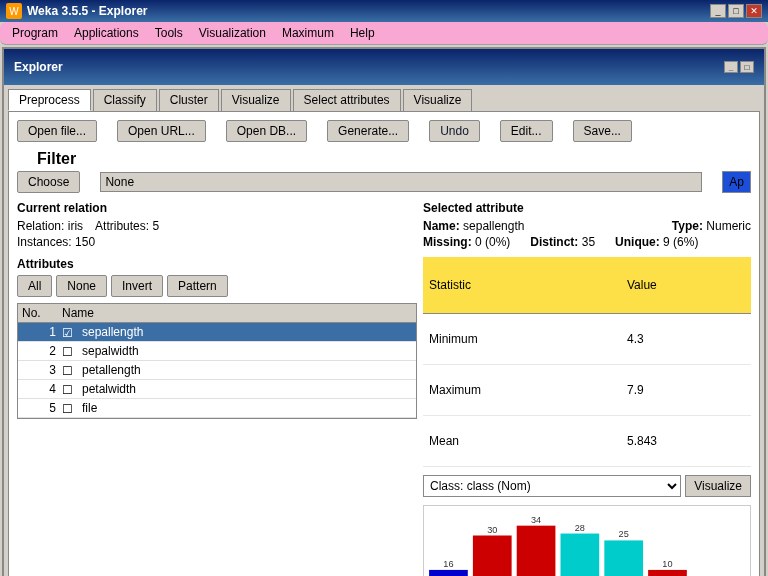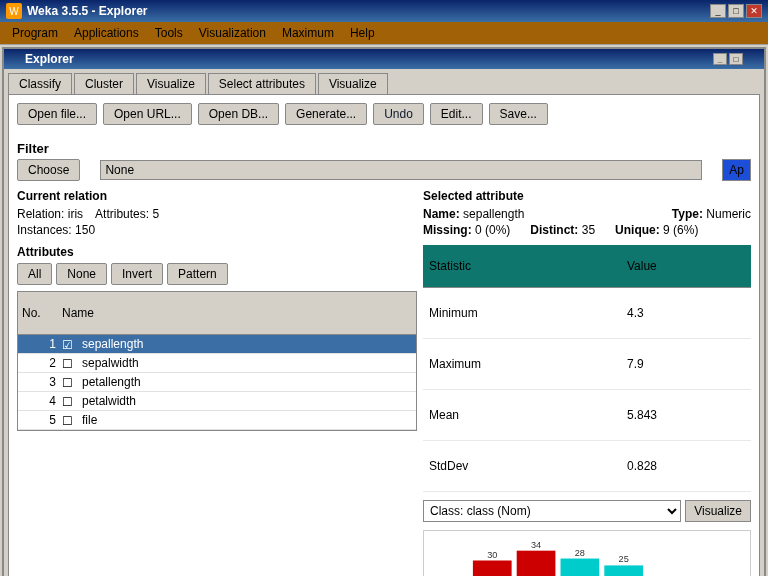--- a/index.html
+++ b/index.html
@@ -19,44 +19,45 @@
     .title-bar-title { font-size: 12px; font-weight: bold; }
     .title-bar-buttons { display: flex; gap: 2px; }
     .tb-btn {
       width: 16px; height: 14px; background: #d4d0c8; border: 1px solid #888;
       display: flex; align-items: center; justify-content: center; font-size: 9px;
       cursor: pointer; color: #000;
     }
     .tb-btn.close { background: #c0392b; color: white; }
 
     .menu-bar {
-      background: #a16207;
+      background: #f9a8d4;
       display: flex;
       padding: 2px 4px;
       border-bottom: 1px solid #a0a0a0;
+      border-radius: 6px;
     }
     .menu-item {
       padding: 2px 8px;
       cursor: pointer;
       font-size: 12px;
     }
 
     .outer-window {
       margin: 2px;
       background: #d4d0c8;
       border: 2px solid #888;
     }
     .inner-title {
       background: linear-gradient(to bottom, #0a246a, #3a6ea5);
       color: white;
-      padding: 2px 21px;
+      padding: 2px 10px;
       display: flex;
       align-items: center;
       justify-content: space-between;
-      height: 20px;
+      height: 36px;
       font-size: 12px;
       font-weight: bold;
     }
     .inner-tb-buttons { display: flex; gap: 2px; }
     .inner-tb-btn {
       width: 14px; height: 12px; background: #d4d0c8; border: 1px solid #888;
       display: flex; align-items: center; justify-content: center; font-size: 8px;
       cursor: pointer; color: #000;
     }
 
@@ -83,36 +84,36 @@
 
     .content-area {
       background: #ffffff;
       border: 1px solid #888;
       margin: 0 4px 4px 4px;
       padding: 8px;
     }
 
     .toolbar-row {
       display: flex;
-      gap: 6px;
-      margin-bottom: 16px;
+      gap: 20px;
+      margin-bottom: 8px;
       align-items: center;
     }
     .btn {
       padding: 3px 10px;
       background: #d4d0c8;
       border: 1px solid #888;
       cursor: pointer;
       font-size: 12px;
       border-radius: 2px;
     }
     .btn.disabled { color: #0f172a; cursor: default; }
 
     .filter-section { margin-bottom: 8px; }
-    .filter-label { font-size: 13px; margin-bottom: 3px; font-weight: bold; }
+    .filter-label { font-size: 16px; margin-bottom: 3px; font-weight: bold; margin-left: 20px; }
     .filter-row { display: flex; align-items: center; gap: 20px; }
     .filter-text {
       flex: 1;
       padding: 2px 4px;
       border: 1px solid #888;
       font-size: 12px;
       background: #d4d0c8;
     }
     .ap-btn {
       padding: 3px 6px;
@@ -139,41 +140,41 @@
 
     .attr-table {
       border: 1px solid #888;
       width: 100%;
       font-size: 12px;
     }
     .attr-header {
       display: flex;
       background: #d4d0c8;
       border-bottom: 1px solid #888;
-      padding: 14px 4px;
+      padding: 2px 4px;
       font-weight: normal;
     }
     .attr-col-no { width: 40px; }
     .attr-col-name { flex: 1; }
     .attr-row {
       display: flex;
       align-items: center;
       padding: 2px 4px;
       border-bottom: 1px solid #e0e0e0;
     }
     .attr-row.selected { background: #3a6ea5; color: white; }
     .attr-row .no { width: 40px; text-align: right; padding-right: 6px; }
     .attr-row .checkbox { width: 16px; height: 12px; margin-right: 4px; }
     .attr-row .name { flex: 1; }
 
     .selected-attr { margin-bottom: 8px; font-size: 12px; }
     .attr-info-row { display: flex; gap: 20px; margin-bottom: 2px; flex-wrap: wrap; }
 
     .stats-table { width: 100%; border-collapse: collapse; font-size: 12px; margin-bottom: 8px; }
-    .stats-table th { text-align: left; padding: 14px 6px; border-bottom: 1px solid #888; font-weight: normal; background: #0f766e; }
+    .stats-table th { text-align: left; padding: 21px 6px; border-bottom: 1px solid #888; font-weight: normal; background: #fde047; }
     .stats-table td { padding: 18px 6px; border-bottom: 1px solid #e8e8e8; }
 
     .class-row { display: flex; align-items: center; gap: 4px; margin-bottom: 8px; }
     .class-select {
       flex: 1;
       padding: 2px;
       border: 1px solid #888;
       font-size: 12px;
       background: white;
     }
@@ -231,20 +232,21 @@
 
   <div class="inner-title">
     <span>Explorer</span>
     <div class="inner-tb-buttons">
       <div class="inner-tb-btn">_</div>
       <div class="inner-tb-btn">□</div>
     </div>
   </div>
 
   <div class="tabs">
+    <div class="tab active">Preprocess</div>
     <div class="tab">Classify</div>
     <div class="tab">Cluster</div>
     <div class="tab">Visualize</div>
     <div class="tab">Select attributes</div>
     <div class="tab">Visualize</div>
   </div>
 
   <div class="content-area">
 
     <div class="toolbar-row">
@@ -358,24 +360,20 @@
                 <td>4.3</td>
               </tr>
               <tr>
                 <td>Maximum</td>
                 <td>7.9</td>
               </tr>
               <tr>
                 <td>Mean</td>
                 <td>5.843</td>
               </tr>
-              <tr>
-                <td>StdDev</td>
-                <td>0.828</td>
-              </tr>
             </tbody>
         </table>
 
         <div class="class-row">
           <select class="class-select">
             <option>Class: class (Nom)</option>
           </select>
           <button class="visualize-btn">Visualize</button>
         </div>
 

